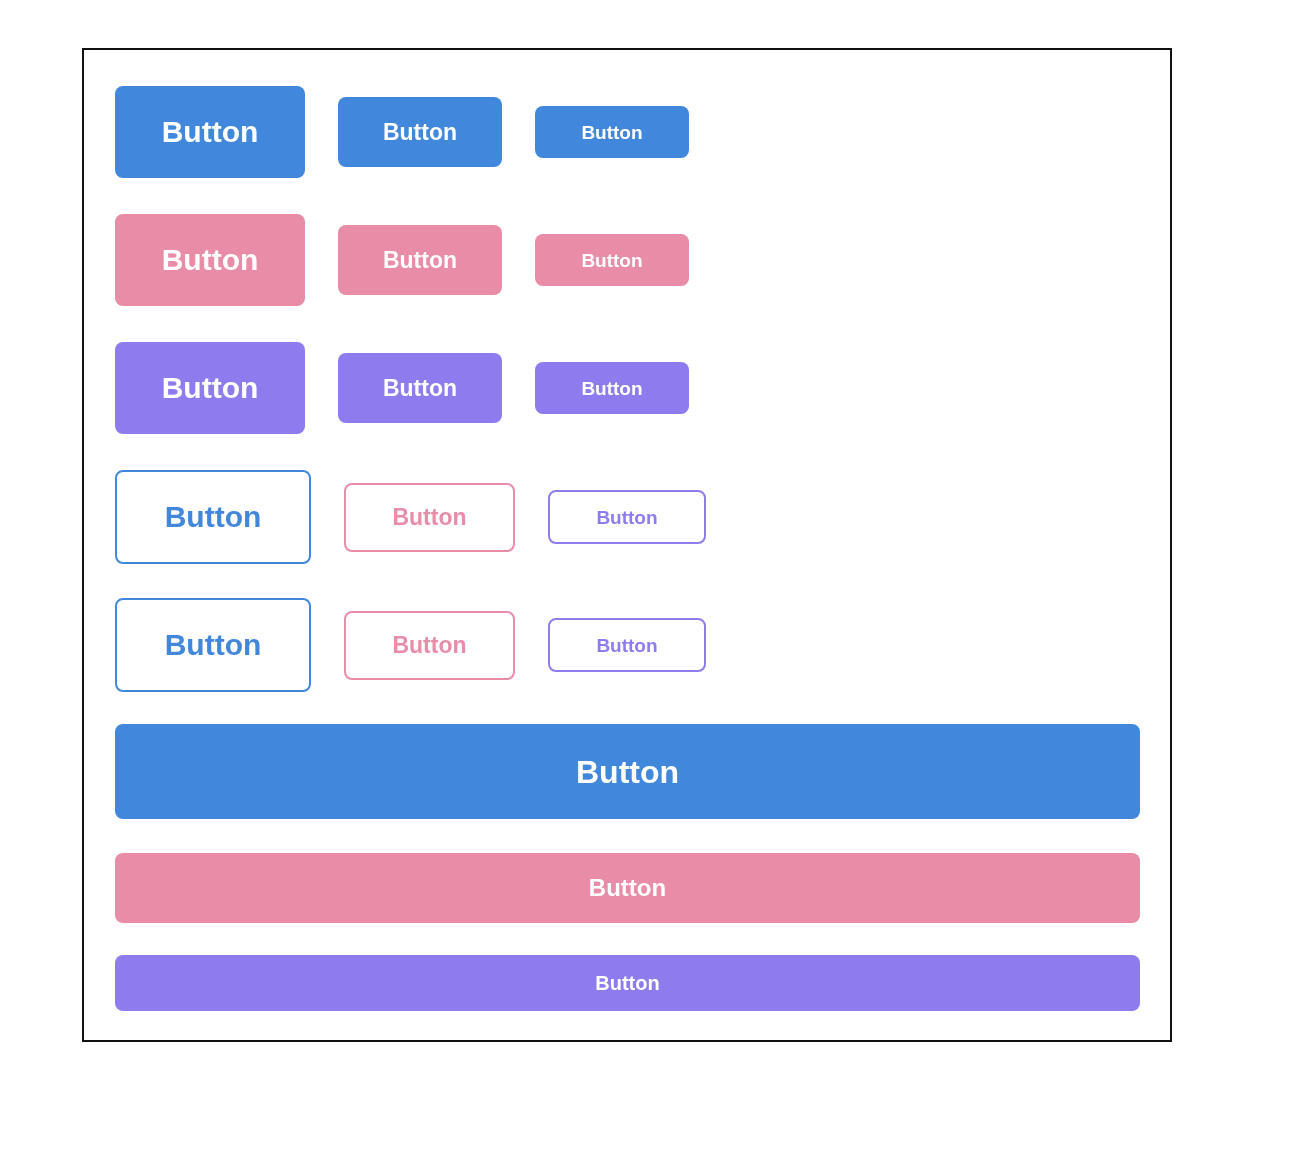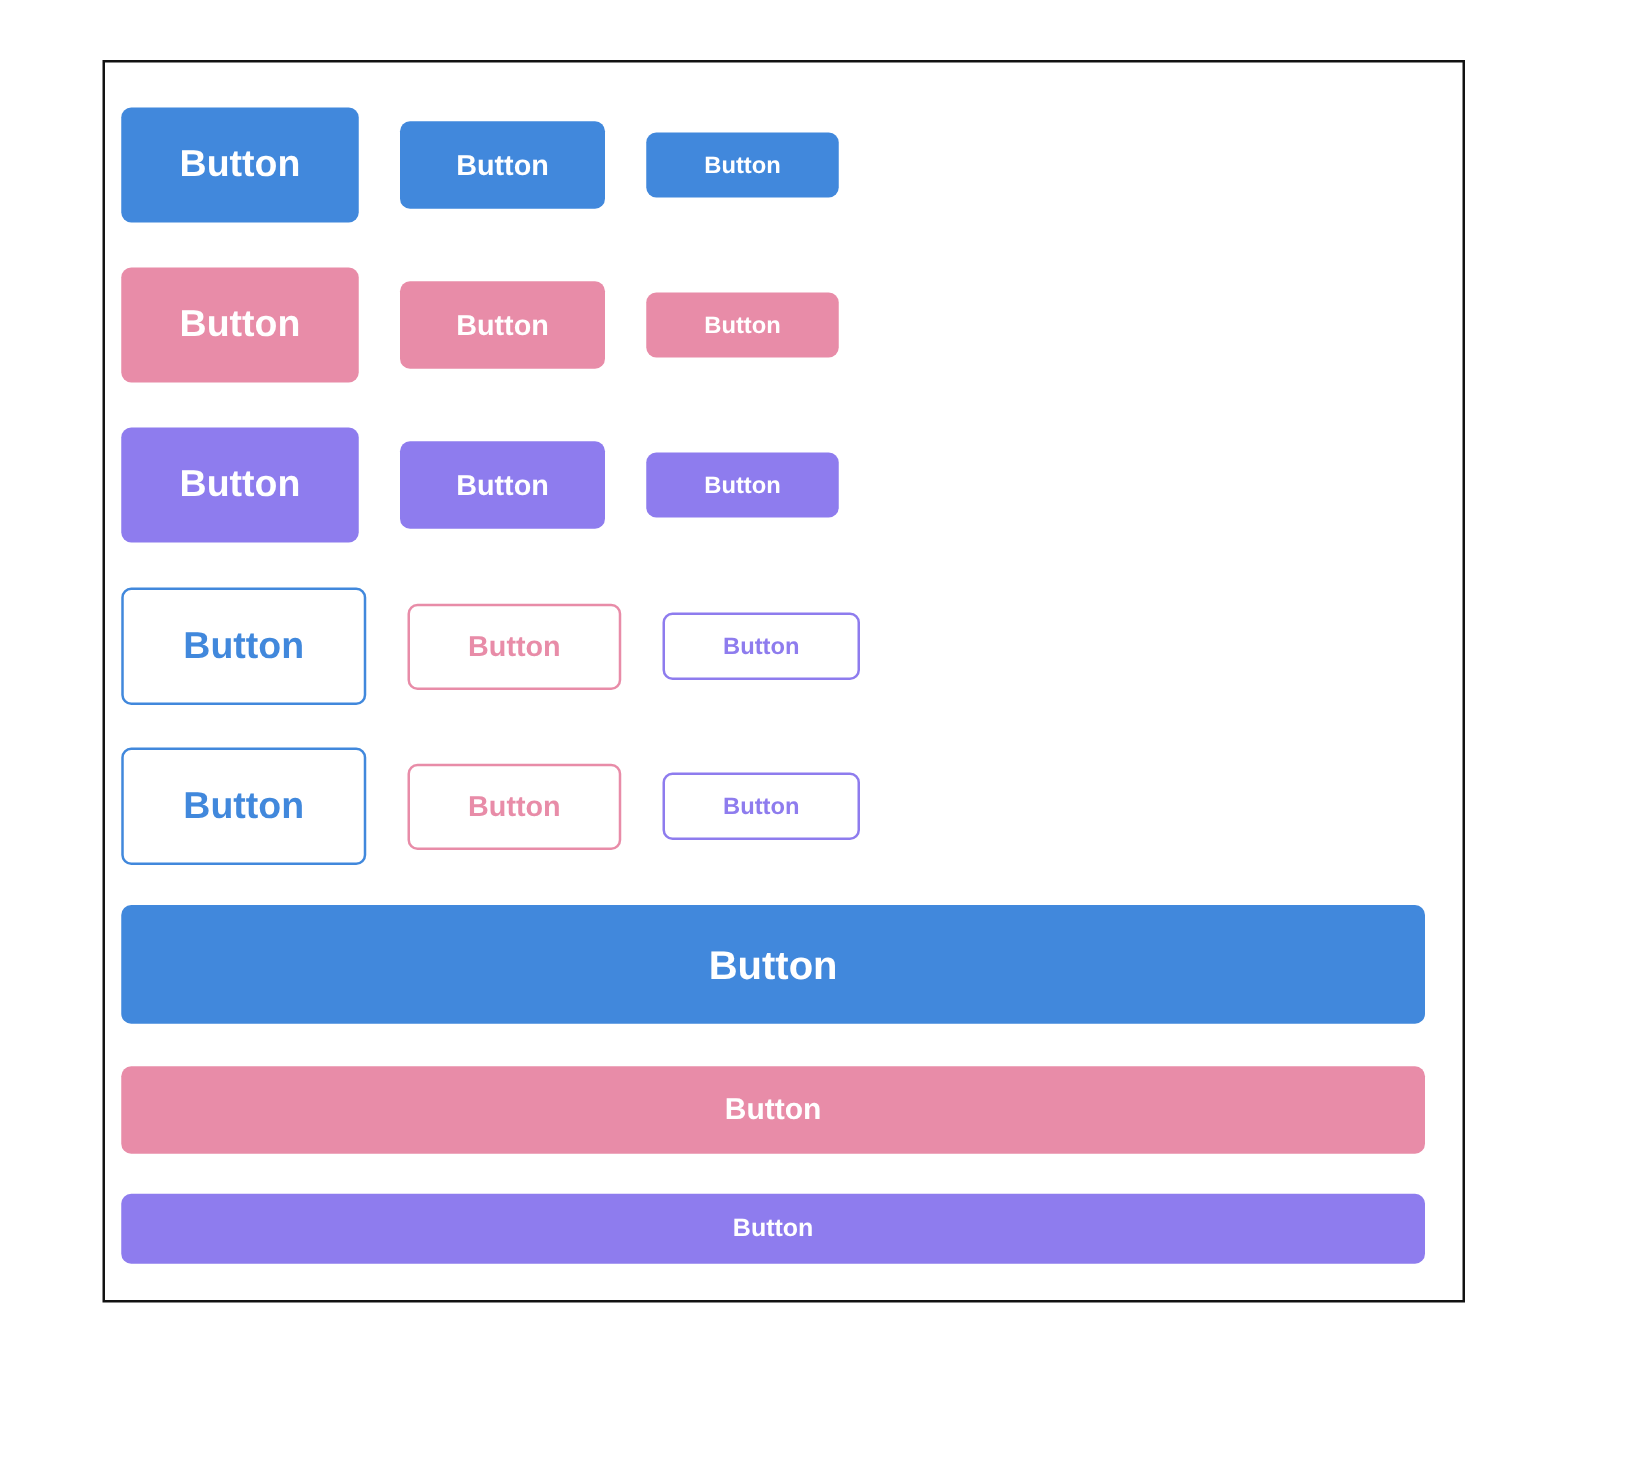--- a/index.html
+++ b/index.html
@@ -12,21 +12,21 @@
   }
   .panel {
     position: absolute;
     left: 82px;
     top: 48px;
     width: 1090px;
     height: 994px;
     box-sizing: border-box;
     border: 2px solid #111111;
     background: #ffffff;
-    padding: 36px 30px 33px 13px;
+    padding: 36px 30px 33px 31px;
   }
   .row {
     display: flex;
     align-items: center;
     gap: 33px;
   }
   .row-solid { margin-bottom: 36px; }
   .row-outline-1 { margin-bottom: 34px; }
   .row-outline-2 { margin-bottom: 32px; }
 

